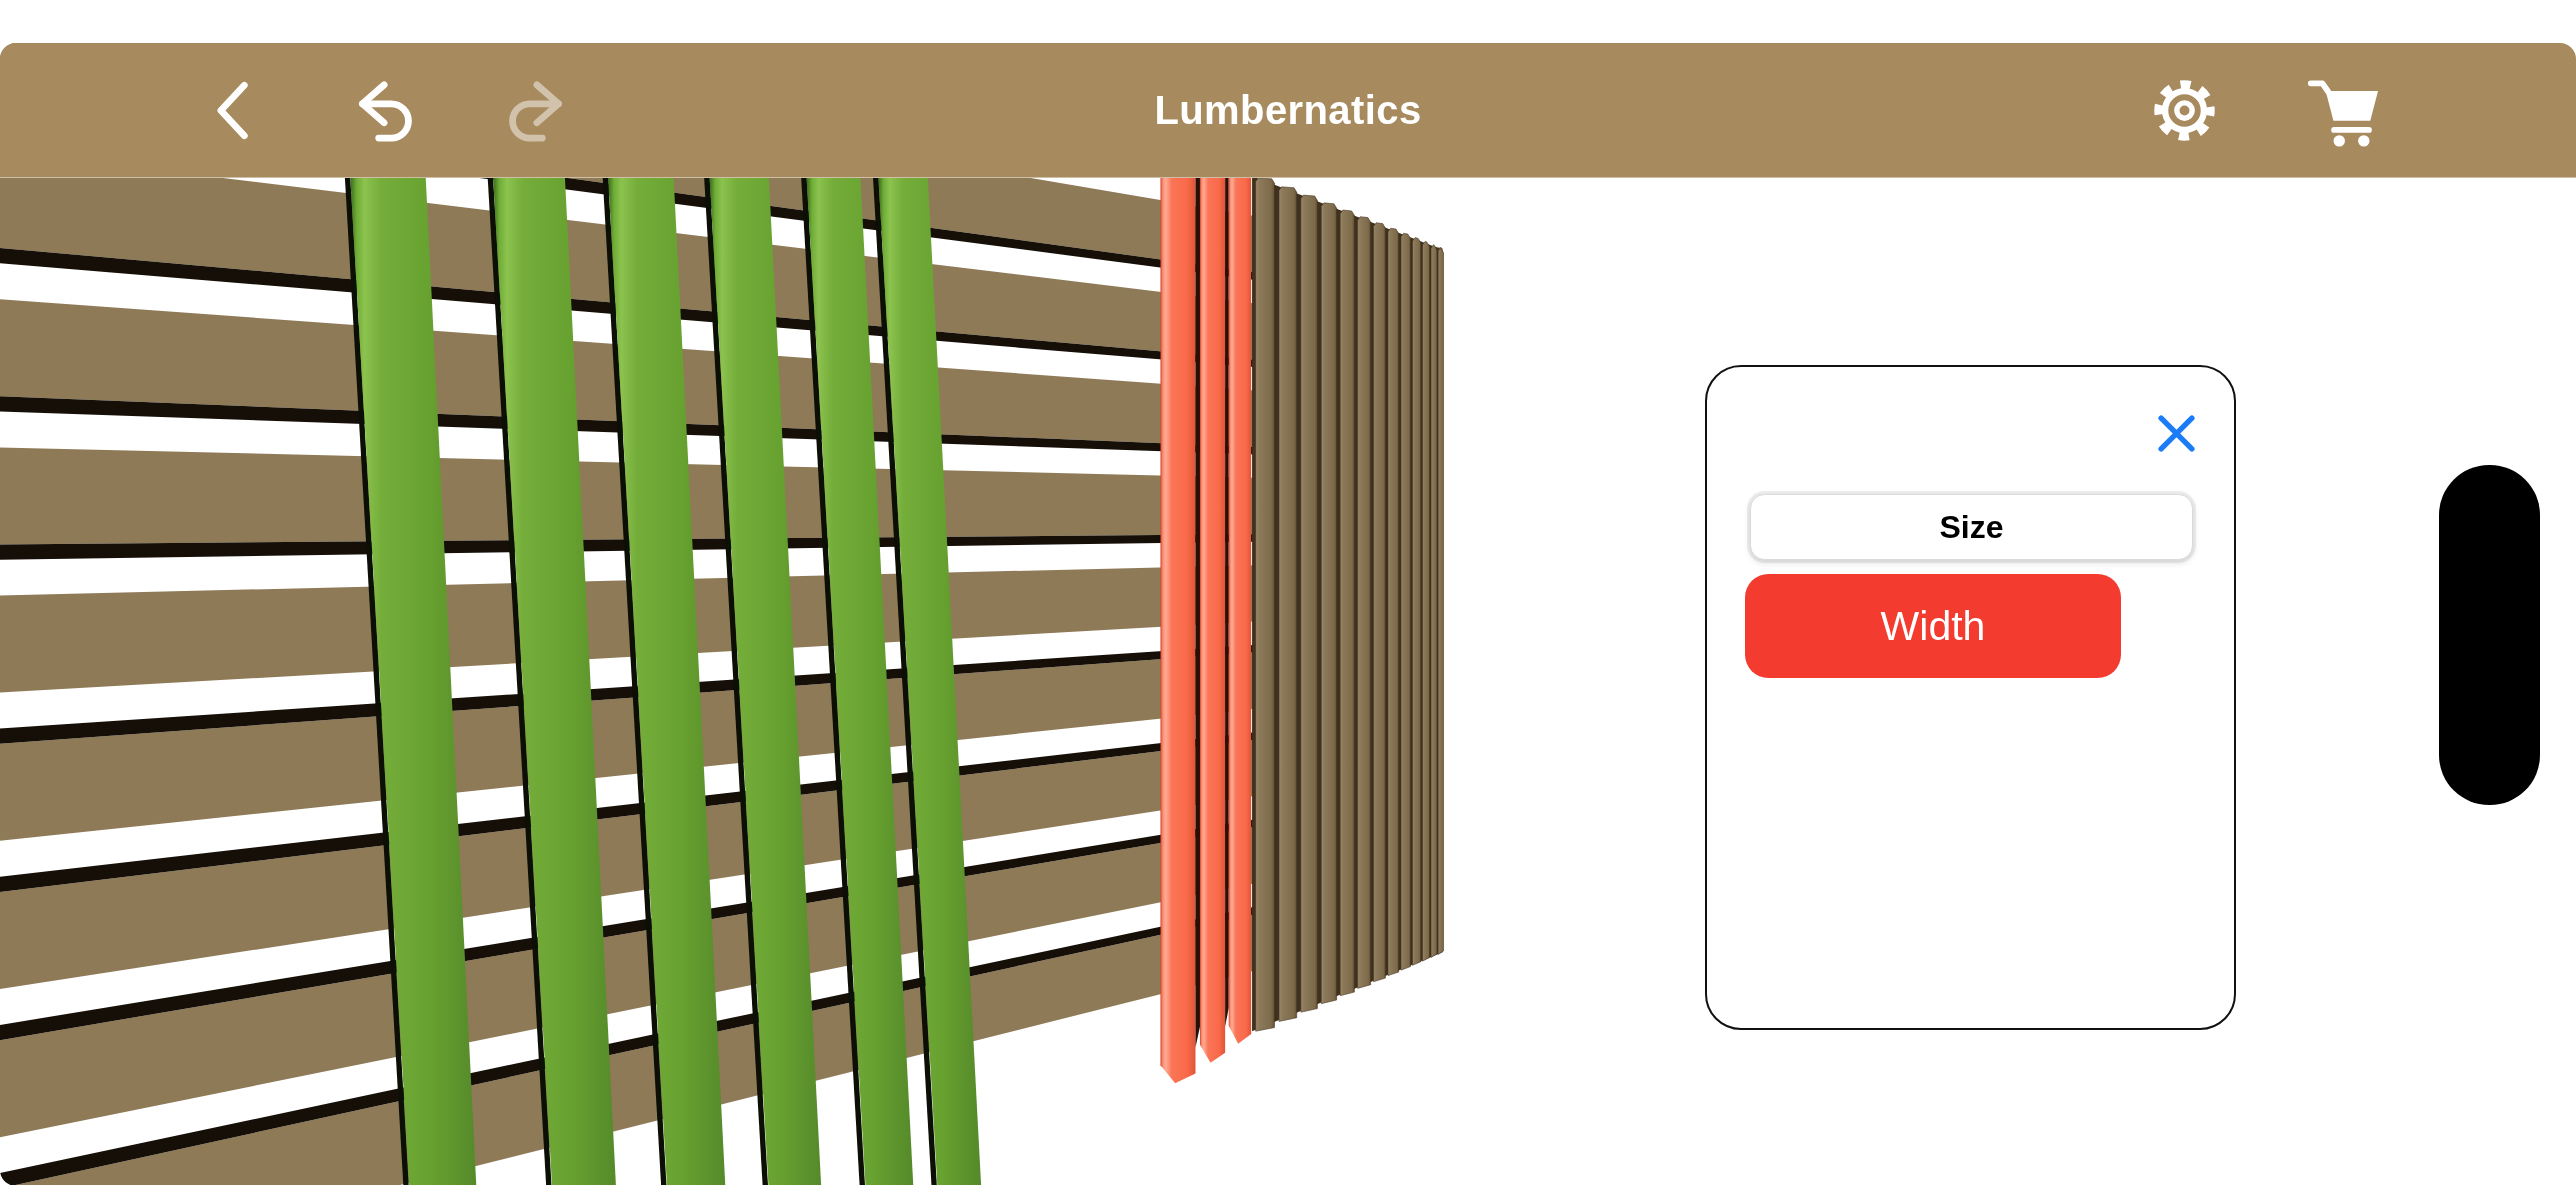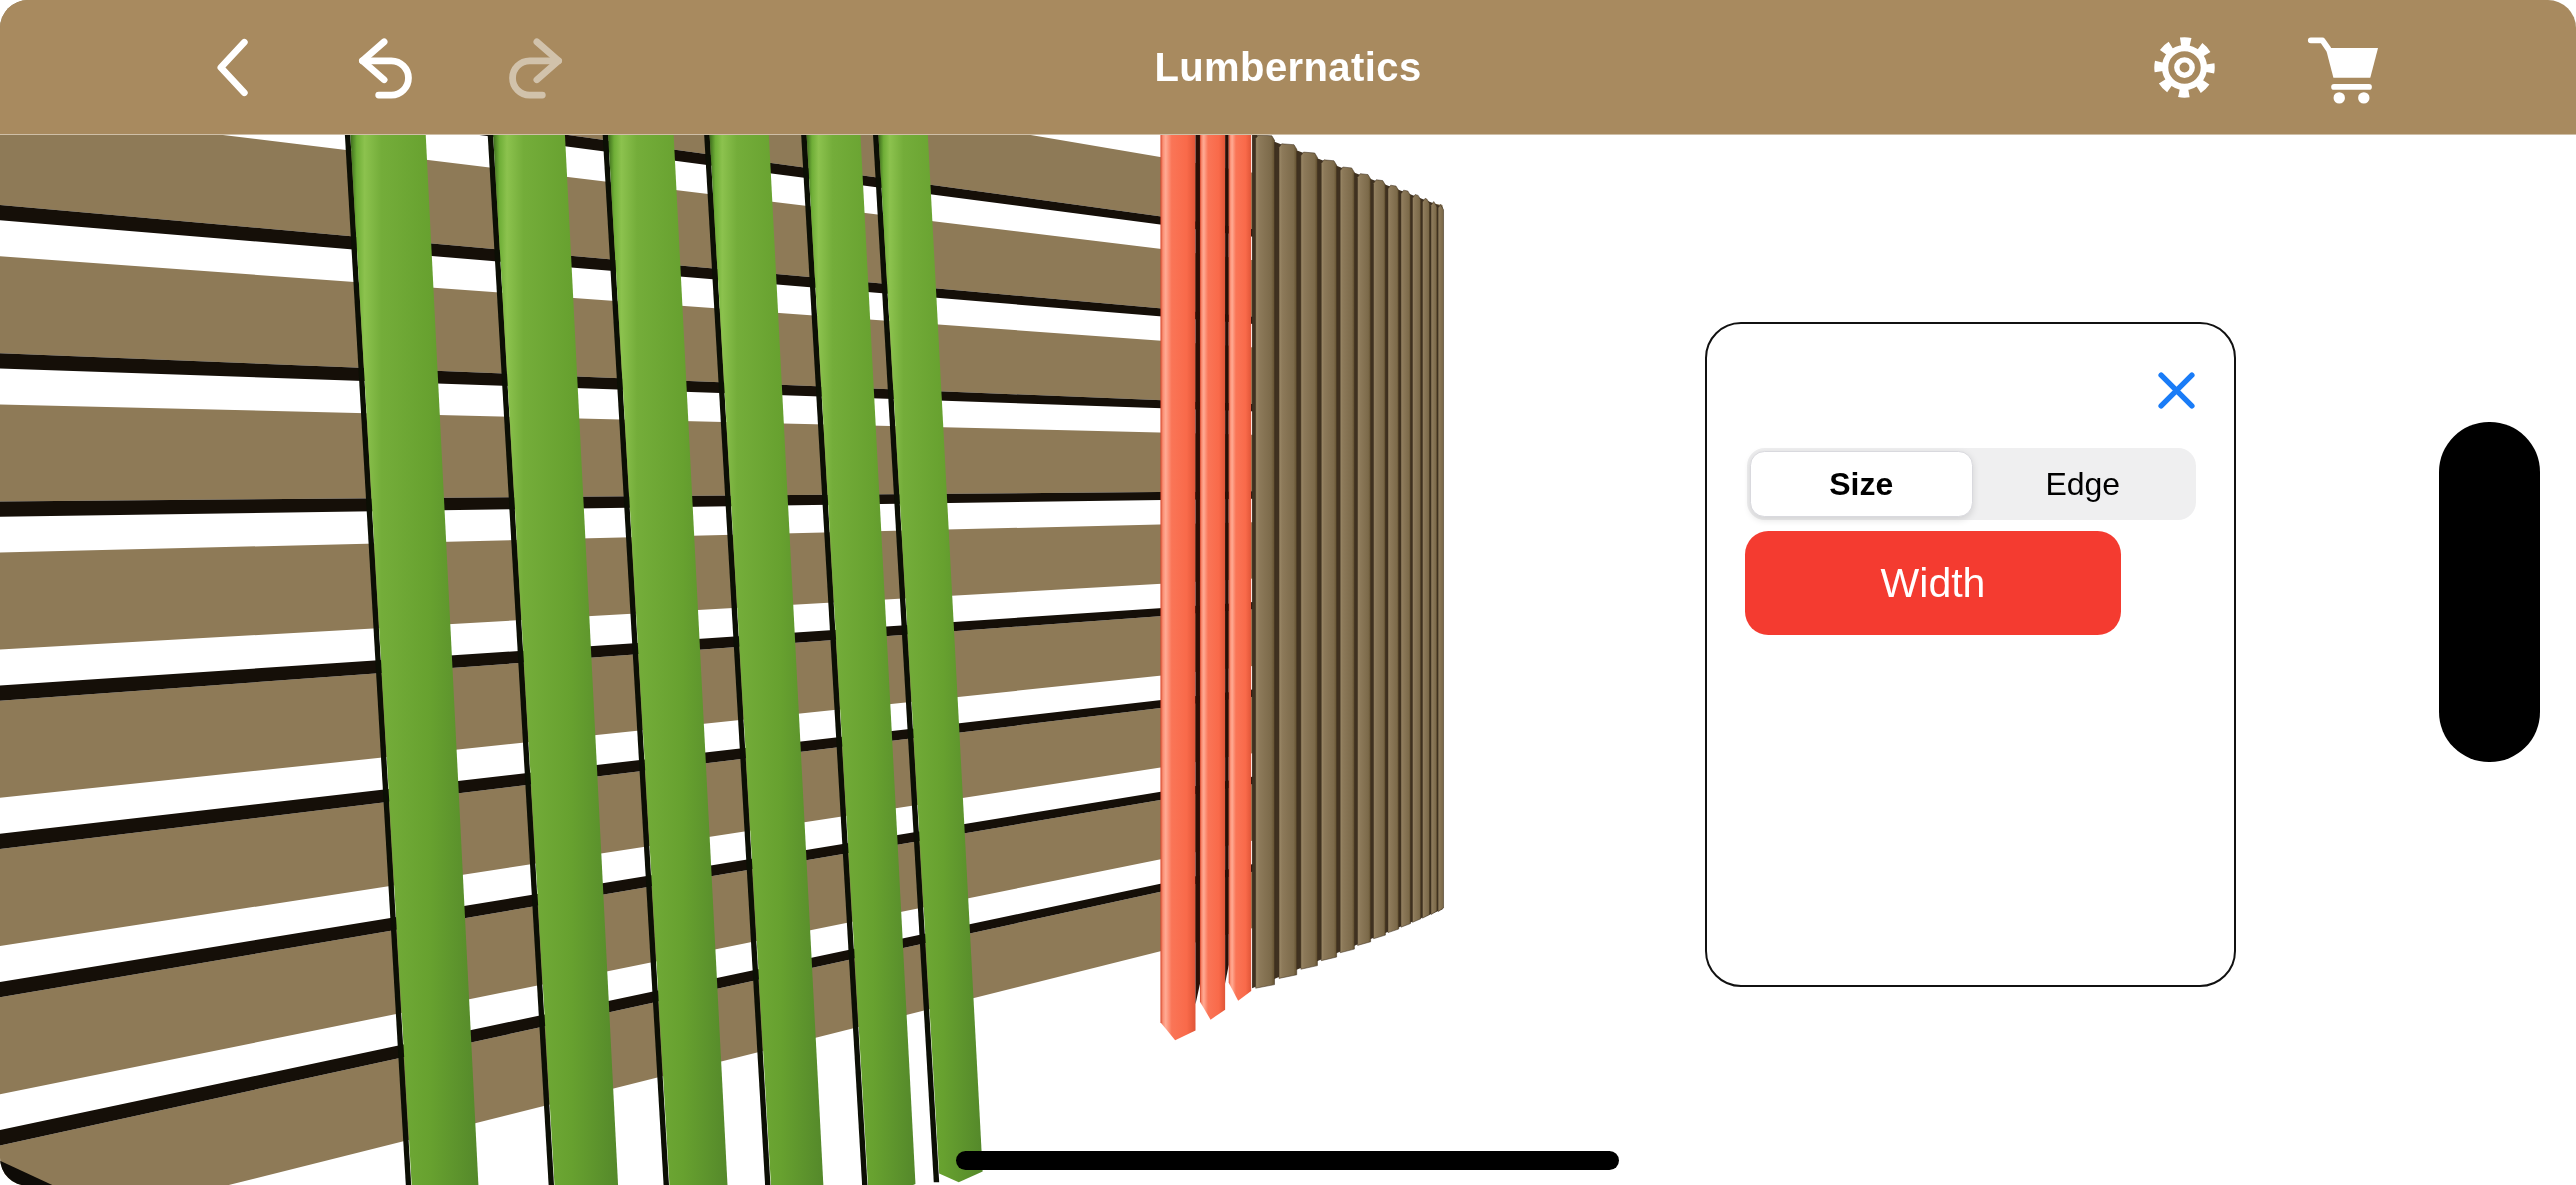--- a/index.html
+++ b/index.html
@@ -1,19 +1,19 @@
 <!DOCTYPE html>
 <html style="--bar: #a88a5f;font-size:14.4px"><head>
 <meta charset="utf-8">
 <style>
   html,body{margin:0;padding:0;background:#ffffff;}
   *{box-sizing:border-box;}
   body{font-family:"Liberation Sans", sans-serif;}
   .stage{position:relative;width:2576px;height:1186px;background:#ffffff;}
-  .screen{position:absolute;inset:0;border-radius:28px;overflow:hidden;background:#ffffff;}
+  .screen{position:absolute;inset:0;border-radius:16px;overflow:hidden;background:#ffffff;margin-top:43px;}
   
   .navbar{position:absolute;left:0;top:0;width:2576px;height:135px;background:var(--bar,#a88a5f);
           display:flex;align-items:center;border-bottom:1.8px solid rgba(255,255,255,.45);z-index:5;}
   .nav-left{position:absolute;left:193px;top:0;height:135px;display:flex;align-items:center;gap:70px;}
   .nav-title{position:absolute;left:0;right:0;top:0;height:135px;display:flex;align-items:center;justify-content:center;
              color:#ffffff;font-size:40px;font-weight:700;letter-spacing:0.4px;pointer-events:none;}
   .nav-right{position:absolute;right:189px;top:0;height:135px;display:flex;align-items:center;gap:81px;}
   .icon-btn{display:flex;align-items:center;justify-content:center;width:81px;height:99px;cursor:pointer;background:none;border:none;padding:0;}
   .icon-btn svg{display:block;}
   .dim{opacity:.48;}
@@ -186,21 +186,20 @@
       <button class="panel-close" aria-label="Close panel">
         <span>
           <svg width="47" height="47" viewBox="0 0 52 52">
               <path d="M9 9 L43 43 M43 9 L9 43" stroke="#1a7cf7" stroke-width="6" stroke-linecap="round"></path>
             </svg>
         </span>
       </button>
 
       <div class="seg">
         <div class="seg-tab selected">Size</div>
-        <div class="seg-tab">Edge</div>
       </div>
 
       <button class="action-btn" style="top: 207px; background: rgb(244, 59, 48);">Width</button>
     </div>
 
     <div class="dynamic-island"></div>
     <div class="home-indicator"></div>
   </div>
 </div>
 

